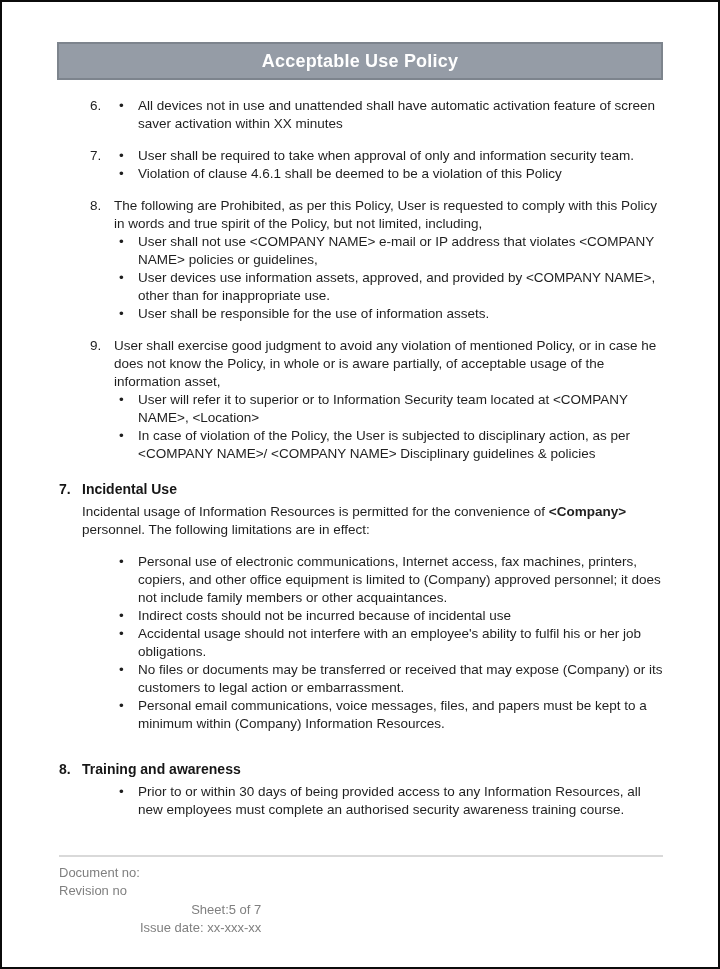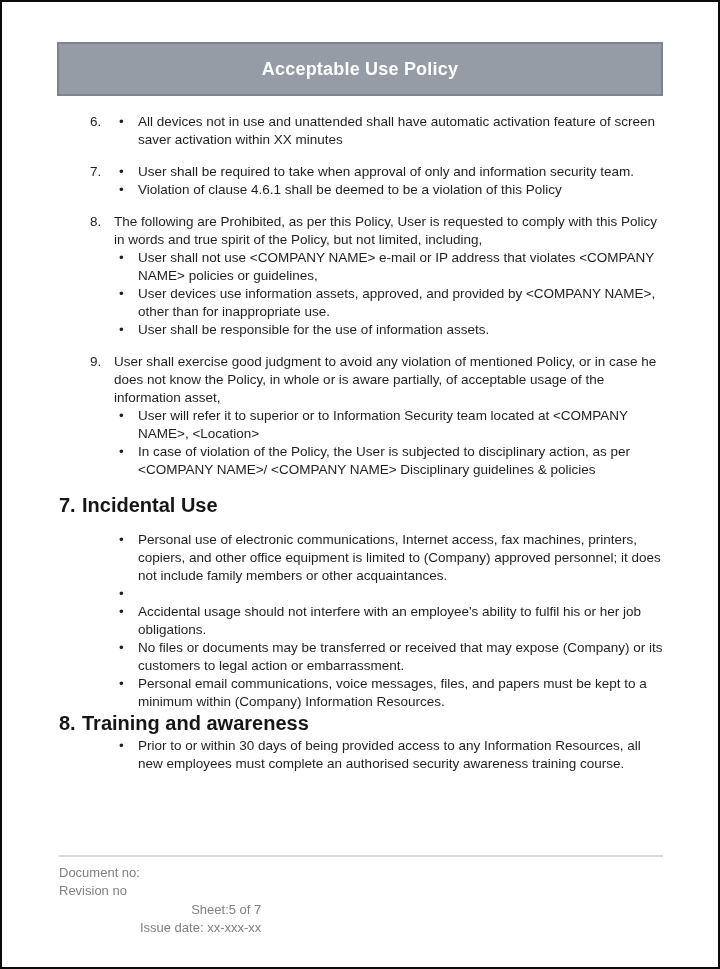--- a/index.html
+++ b/index.html
@@ -9,21 +9,21 @@
     height: 969px;
     box-sizing: border-box;
     border: 2px solid #0b0b0b;
     background: #ffffff;
     font-family: "Liberation Sans", sans-serif;
     color: var(--body-text, #1f1f1f);
     overflow: hidden;
   }
   .banner {
     margin: 40px 55px 0 55px;
-    height: 54px;
+    height: 38px;
     box-sizing: border-box;
     background: var(--banner-bg, #959ca6);
     border: 2px solid var(--banner-border, #7d848d);
     display: flex;
     align-items: center;
     justify-content: center;
   }
   .banner-title {
     color: var(--banner-text, #ffffff);
     font-weight: bold;
@@ -35,34 +35,34 @@
     font-size: 13.5px;
     line-height: 18px;
   }
   .num-item { display: flex; margin: 0 0 14px 31px; }
   .num-item .num { flex: 0 0 24px; width: 24px; }
   .item-body { flex: 1; min-width: 0; }
   .bullet { display: flex; }
   .item-body .bullet { margin-left: 5px; }
   .bullet .dot { flex: 0 0 19px; width: 19px; }
   .section-heading {
-    font-size: 20px;
+    font-size: 14px;
     font-weight: bold;
     line-height: 24px;
     color: #161616;
     margin: 10px 0 0 0;
   }
   .section-heading .sec-num { display: inline-block; width: 23px; }
   .section-body { margin-left: 23px; }
   .para { margin-top: 2px; }
   .para .bold { font-weight: bold; }
   .section-bullets { margin-top: 14px; }
   .section-bullets-tight { margin-top: 2px; }
   .section-body .bullet { margin-left: 37px; }
-  .heading-gap { margin-top: 0; }
+  .heading-gap { margin-top: 24px; }
   .footer {
     position: absolute;
     left: 57px;
     right: 55px;
     bottom: 30px;
     border-top: 2px solid #d9d9d9;
     padding-top: 7px;
     display: flex;
     justify-content: flex-start;
     font-size: 13px;
@@ -138,27 +138,31 @@
           <span>In case of violation of the Policy, the User is subjected to disciplinary action, as per &lt;COMPANY NAME&gt;/ &lt;COMPANY NAME&gt; Disciplinary guidelines &amp; policies</span>
         </div>
       </div>
     </div>
 
     <div class="section">
       <div class="section-heading">
         <span class="sec-num">7.</span><span>Incidental Use</span>
       </div>
       <div class="section-body">
+        <div class="para">
+          <span>Incidental usage of Information Resources is permitted for the convenience of </span><span class="bold">&lt;Company&gt;</span><span> personnel. The following limitations are in effect:</span>
+        </div>
         <div class="section-bullets">
           <div class="bullet">
             <span class="dot">•</span>
             <span>Personal use of electronic communications, Internet access, fax machines, printers, copiers, and other office equipment is limited to (Company) approved personnel; it does not include family members or other acquaintances.</span>
           </div>
           <div class="bullet">
             <span class="dot">•</span>
+            <span>Indirect costs should not be incurred because of incidental use</span>
           </div>
           <div class="bullet">
             <span class="dot">•</span>
             <span>Accidental usage should not interfere with an employee's ability to fulfil his or her job obligations.</span>
           </div>
           <div class="bullet">
             <span class="dot">•</span>
             <span>No files or documents may be transferred or received that may expose (Company) or its customers to legal action or embarrassment.</span>
           </div>
           <div class="bullet">

